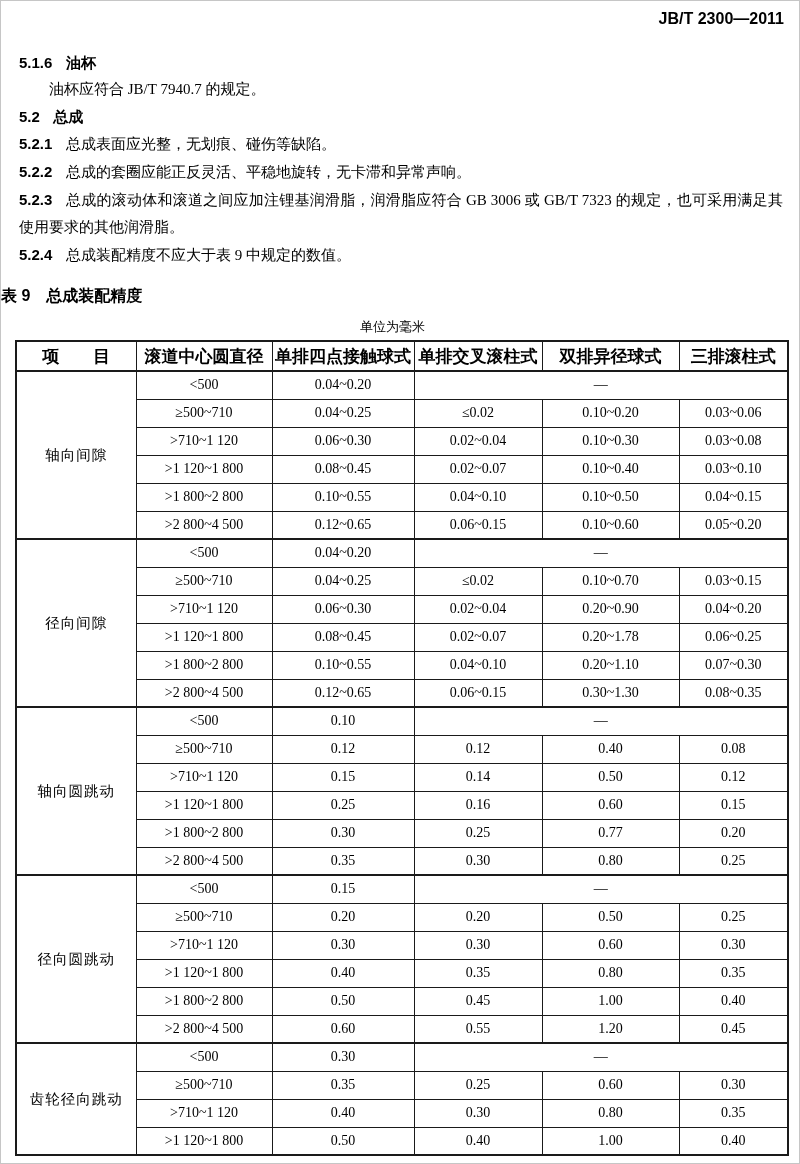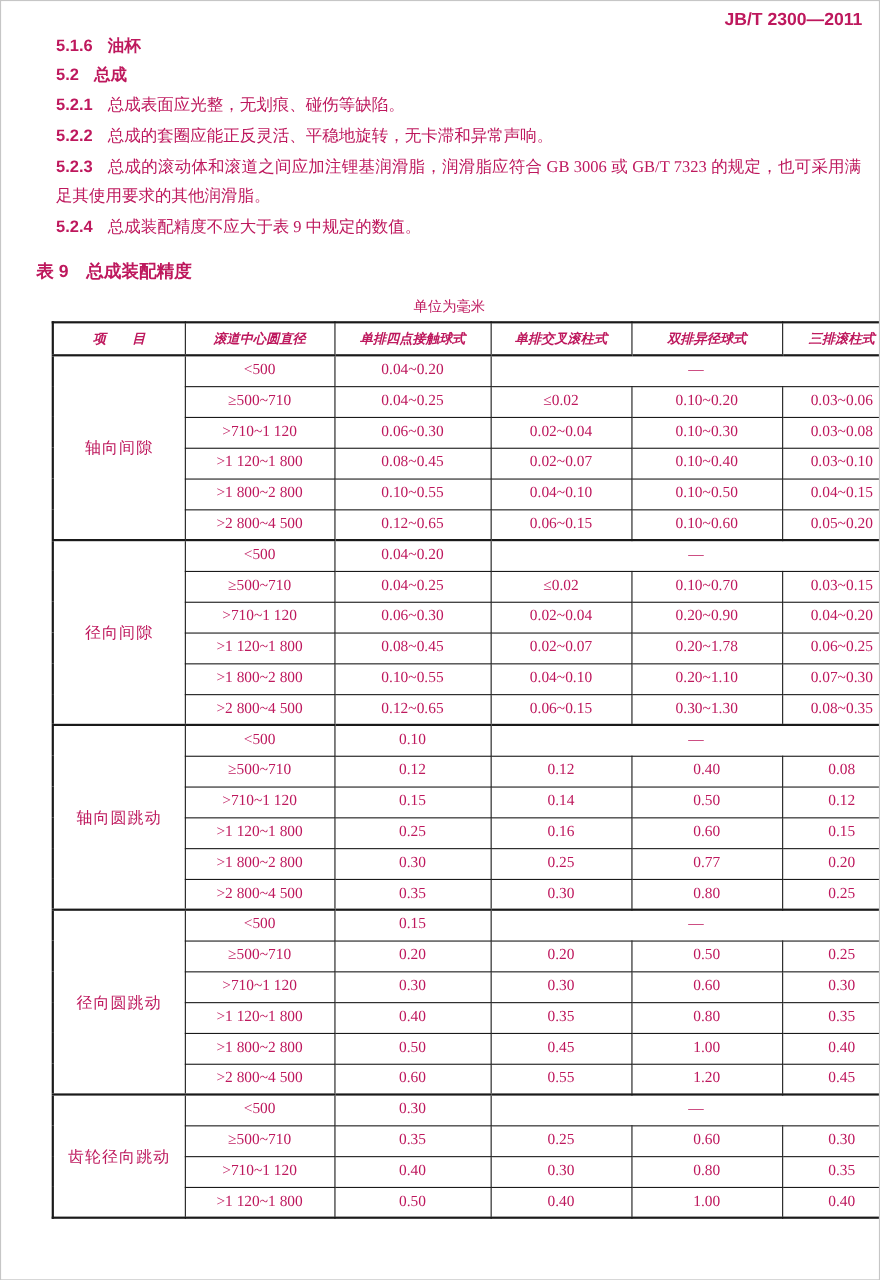--- a/index.html
+++ b/index.html
@@ -4,39 +4,38 @@
 <style>
   * { box-sizing: border-box; }
   html, body { margin: 0; padding: 0; background: #e8e8e8; }
   .page {
     position: relative;
     width: 800px;
     height: 1164px;
     margin: 0 auto;
     background: #ffffff;
     border: 1px solid #c6c6c6;
-    color: #be185d;
+    color: #000000;
     font-family: "Liberation Serif", "DejaVu Serif", serif;
     overflow: hidden;
-    padding-left: 32px;
   }
   .doc-header {
     text-align: right;
     padding: 9px 15px 0 0;
     font-family: "Liberation Sans", "DejaVu Sans", sans-serif;
     font-weight: bold;
     font-size: 16px;
   }
   .content { padding: 0 16px 0 18px; }
   .content p { margin: 0; font-size: 15px; line-height: 27px; text-align: justify; }
   .heading {
     font-family: "Liberation Sans", "DejaVu Sans", sans-serif;
     font-weight: bold;
   }
-  .heading.first { }
+  .heading.first { margin-top: 21px; }
   .num {
     font-family: "Liberation Sans", "DejaVu Sans", sans-serif;
     font-weight: bold;
     margin-right: 0.9em;
   }
   .indent { text-indent: 2em; }
   .table-title {
     margin-top: 13px;
     text-align: left;
     font-family: "Liberation Sans", "DejaVu Sans", sans-serif;
@@ -63,36 +62,36 @@
     vertical-align: middle;
     padding: 0 2px;
     font-size: 14px;
     height: 28px;
     overflow: hidden;
     white-space: nowrap;
   }
   table.precision thead td {
     height: 30px;
     font-weight: bold;
-    font-size: 12px;
+    font-size: 17px;
     border-bottom: 2px solid #1a1a1a;
-    font-style: italic;
   }
   table.precision tr.group-first td { border-top: 2px solid #1a1a1a; }
   table.precision td.item-cell { font-size: 14.5px; letter-spacing: 1px; font-family: Liberation Serif, serif; }
 </style>
 </head>
 <body>
 
 <div class="page">
 
   <div class="doc-header">JB/T 2300—2011</div>
 
   <div class="content">
     <p class="heading first"><span class="num">5.1.6</span><span>油杯</span></p>
+    <p class="indent">油杯应符合 JB/T 7940.7 的规定。</p>
     <p class="heading"><span class="num">5.2</span><span>总成</span></p>
     <p><span class="num">5.2.1</span><span>总成表面应光整，无划痕、碰伤等缺陷。</span></p>
     <p><span class="num">5.2.2</span><span>总成的套圈应能正反灵活、平稳地旋转，无卡滞和异常声响。</span></p>
     <p><span class="num">5.2.3</span><span>总成的滚动体和滚道之间应加注锂基润滑脂，润滑脂应符合 GB 3006 或 GB/T 7323 的规定，也可采用满足其使用要求的其他润滑脂。</span></p>
     <p><span class="num">5.2.4</span><span>总成装配精度不应大于表 9 中规定的数值。</span></p>
   </div>
 
   <div class="table-title">表 9　总成装配精度</div>
   <div class="unit-note">单位为毫米</div>
 

